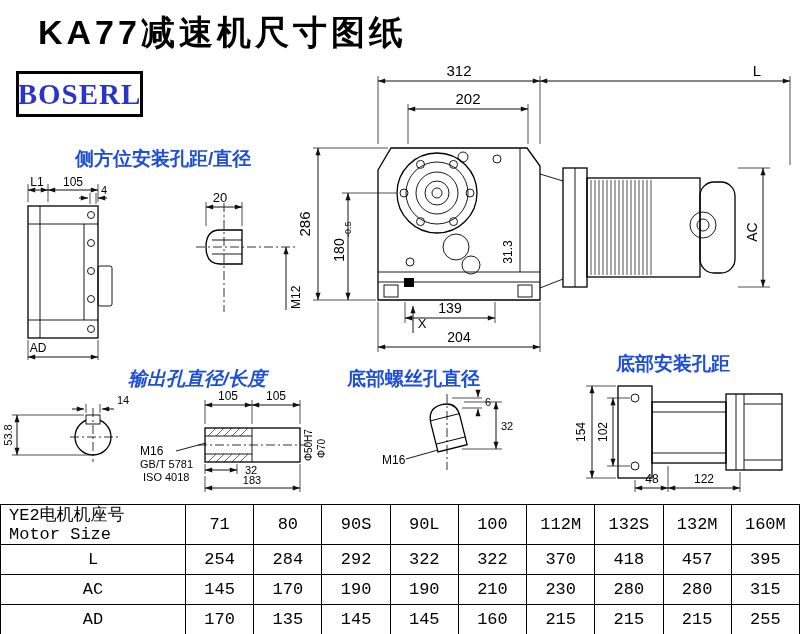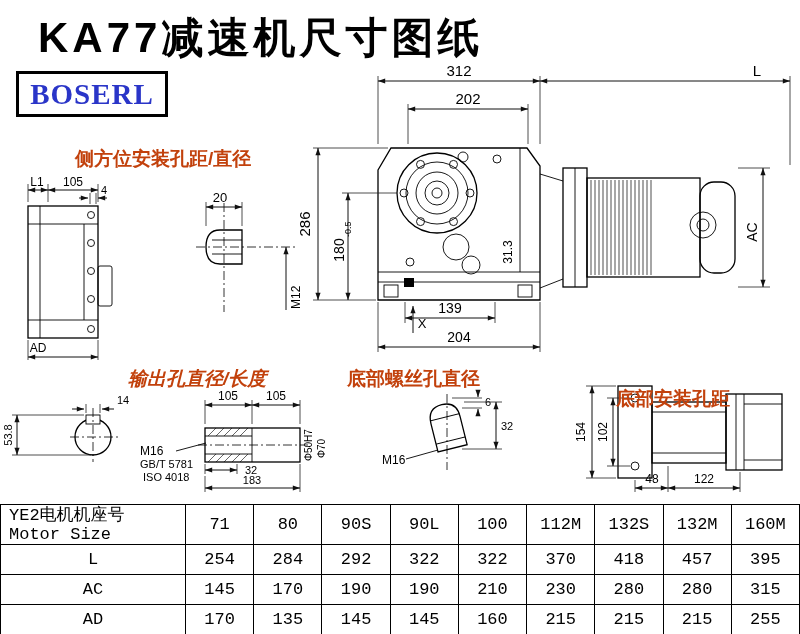--- a/index.html
+++ b/index.html
@@ -1,29 +1,29 @@
 <!DOCTYPE html>
 <html><head>
 <meta charset="utf-8">
 <style>
   html,body{margin:0;padding:0;}
   body{width:800px;height:634px;position:relative;background:#fff;
        font-family:"Liberation Sans",sans-serif;overflow:hidden;color:#000;}
   svg.drawing{position:absolute;left:0;top:0;}
-  .title{position:absolute;left:38px;top:10px;font-size:42px;font-weight:bold;
+  .title{position:absolute;left:38px;top:10px;font-size:34px;font-weight:bold;
          letter-spacing:4px;white-space:nowrap;}
-  .logo{position:absolute;left:16px;top:71px;width:152px;height:46px;border:3px solid #000;
+  .logo{position:absolute;left:16px;top:71px;width:127px;height:46px;border:3px solid #000;
         box-sizing:border-box;display:flex;align-items:center;justify-content:center;background:#fff;}
   .logo span{font-family:"Liberation Serif",serif;font-weight:bold;font-size:29px;
              color:#2a35c8;letter-spacing:1px;}
-  .red{position:absolute;color:#c2410c;font-weight:bold;font-size:19px;white-space:nowrap;}
+  .red{position:absolute;color:#1d4ed8;font-weight:bold;font-size:19px;white-space:nowrap;}
   #lbl-side{left:75px;top:146px;}
   #lbl-out{left:128px;top:366px;font-style:italic;}
   #lbl-screw{left:347px;top:366px;}
-  #lbl-base{left:616px;top:351px;margin-top:35px;}
+  #lbl-base{left:616px;top:351px;}
   table.spec{position:absolute;left:0;top:504px;width:800px;height:130px;border-collapse:collapse;
              table-layout:fixed;background:#fff;}
   .spec th,.spec td{border:1px solid #000;text-align:center;font-weight:normal;
         font-family:"Liberation Mono","DejaVu Sans Mono",monospace;font-size:17px;padding:0;}
   .spec tr.hdr{height:40px;padding-left:24px;}
   .spec tr.datarow{height:30px;}
   .spec th.first{text-align:left;padding-left:8px;}
   .spec th.first div{line-height:19px;}
   svg text{fill:#000;font-family:"Liberation Sans",sans-serif;}
   .out{fill:none;stroke:#000;stroke-width:1.3;}

